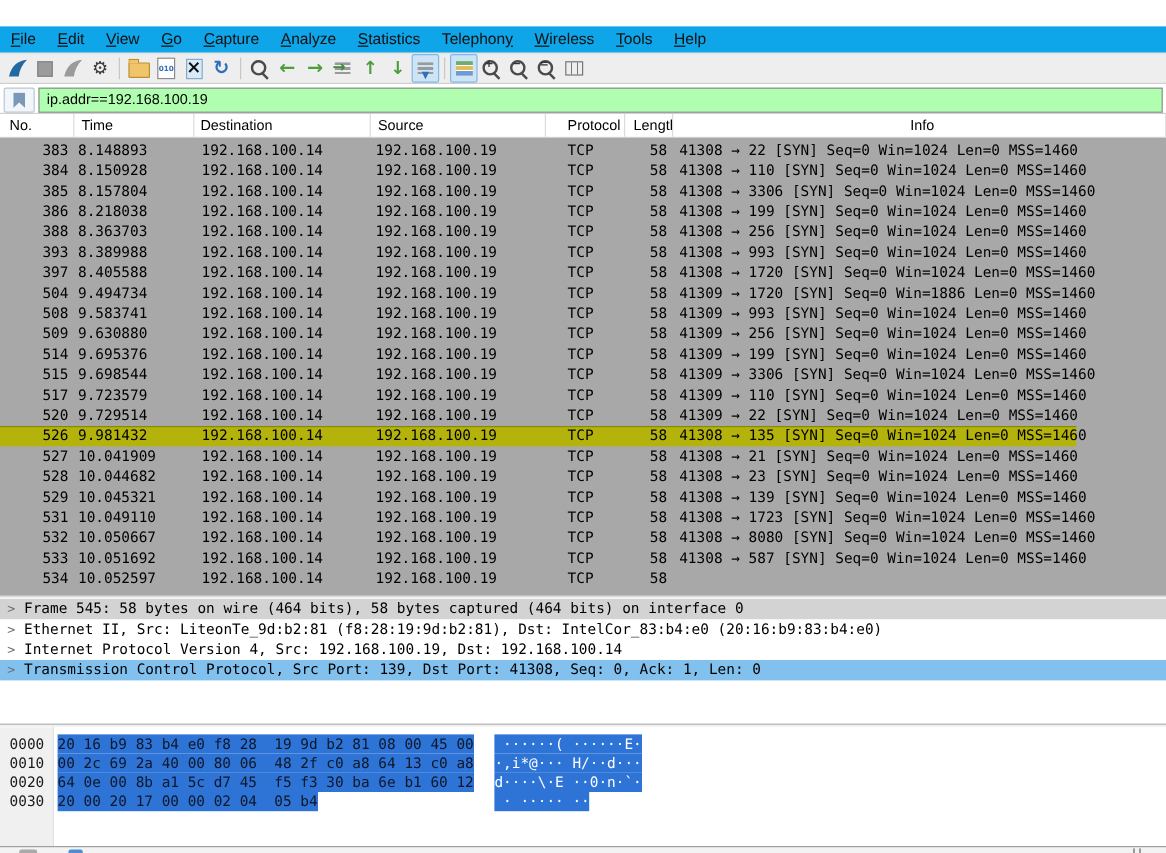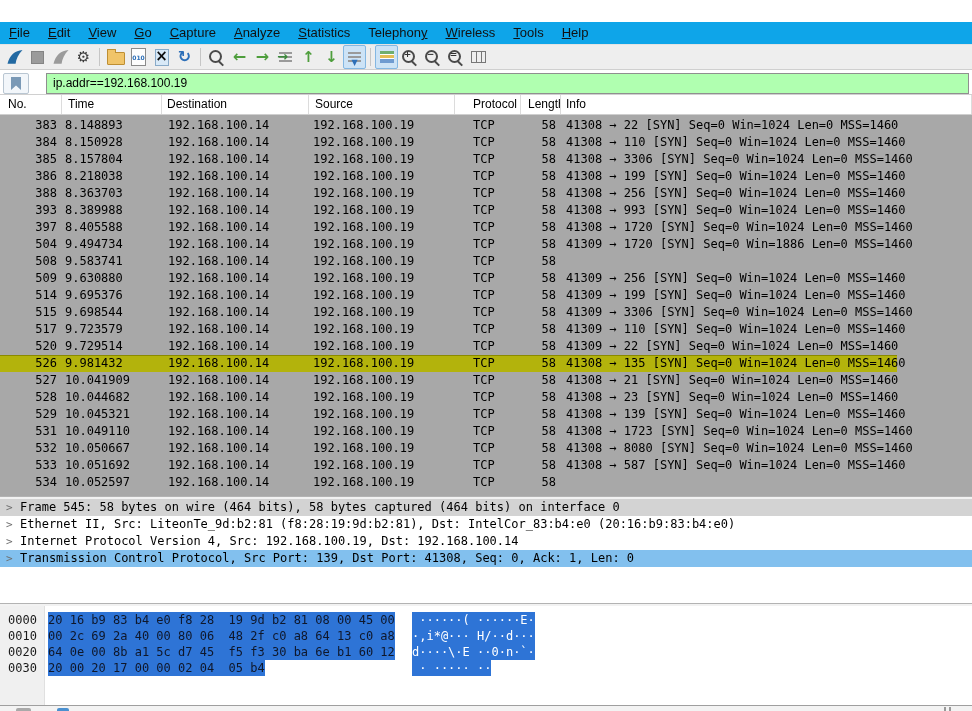--- a/index.html
+++ b/index.html
@@ -33,29 +33,29 @@
   .mag .sign{position:absolute;left:2px;top:1px;width:9px;height:9px;font:bold 9px "DejaVu Sans",sans-serif;color:#333;text-align:center;line-height:9px;}
   .lines{width:13px;height:11px;background:repeating-linear-gradient(180deg,#9a9a9a 0 2px,transparent 2px 4px);}
   .garrow{position:absolute;font:bold 13px "DejaVu Sans",sans-serif;color:#3c8a3c;left:3px;top:5px;line-height:13px;}
   .tri{position:absolute;bottom:1px;left:50%;transform:translateX(-50%);color:#2d6fb8;font-size:8px;line-height:8px;font-family:"DejaVu Sans",sans-serif;}
   .stripes{width:14px;height:12px;background:linear-gradient(180deg,#6fae6f 0 3px,#fff 3px 4px,#e3bd55 4px 7px,#fff 7px 8px,#6f9bd0 8px 12px);}
   .colsic{width:15px;height:12px;border:1px solid #777;background:repeating-linear-gradient(90deg,transparent 0 4px,#777 4px 5px);box-sizing:border-box;}
   
   #filterbar{position:absolute;left:0;top:71px;width:100%;height:24px;background:#fff;border-bottom:1px solid #d0d0d0;box-sizing:border-box;}
   .bmbtn{position:absolute;left:3px;top:2px;width:24px;height:19px;background:#f2f6fa;border:1px solid #b9c6d2;border-radius:2px;display:flex;align-items:center;justify-content:center;}
   .bm{width:10px;height:13px;background:#7a99b6;clip-path:polygon(0 0,100% 0,100% 100%,50% 65%,0 100%);}
-  .ffield{position:absolute;left:46px;top:2px;right:3px;height:19px;background:#b0ffb0;border:1px solid #8f8f8f;line-height:19px;padding-left:6px;font-size:12px;color:#000;}
+  .ffield{position:absolute;left:32px;top:2px;right:3px;height:19px;background:#b0ffb0;border:1px solid #8f8f8f;line-height:19px;padding-left:6px;font-size:12px;color:#000;}
   
   #colhdr{position:absolute;left:0;top:95px;width:100%;height:20px;background:#fff;border-bottom:1px solid #cfcfcf;display:flex;font-size:12px;box-sizing:border-box;}
   .hc{height:19px;line-height:19px;border-right:1px solid #dcdcdc;box-sizing:border-box;overflow:hidden;white-space:nowrap;}
   
   .c-no{width:62px;} .c-time{width:100px;} .c-src{width:146px;} .c-dst{width:147px;}
   .c-proto{width:53px;margin-left:13px;} .c-len{width:40px;} .c-info{flex:1;min-width:0;}
   .hc.c-no{padding-left:8px;} .hc.c-time{padding-left:6px;} .hc.c-src{padding-left:6px;}
-  .hc.c-dst{padding-left:5px;} .hc.c-proto{padding-left:5px;} .hc.c-len{padding-left:7px;} .hc.c-info{padding-left:5px;}
+  .hc.c-dst{padding-left:5px;} .hc.c-proto{padding-left:5px;} .hc.c-len{padding-left:7px;} .hc.c-info{padding-left:5px;text-align:center;}
   
   #plist{position:absolute;left:0;top:115px;width:100%;height:381px;background:#a8a8a8;padding-top:2px;box-sizing:border-box;overflow:hidden;}
   .prow{position:relative;display:flex;height:17px;line-height:17px;
         font-family:"DejaVu Sans Mono","Liberation Mono",monospace;font-size:12px;color:#000;white-space:nowrap;}
   .prow .band{position:absolute;left:0;top:0;width:897px;height:17px;background:#b3b30c;border-top:1px solid #8a8a00;box-sizing:border-box;}
   .pc{position:relative;box-sizing:border-box;overflow:hidden;}
   .pc.c-no{text-align:right;padding-right:5px;}
   .pc.c-time{padding-left:3px;}
   .pc.c-src{padding-left:6px;}
   .pc.c-dst{padding-left:5px;}
@@ -265,20 +265,21 @@
         <div class="pc c-len">58</div>
         <div class="pc c-info">41309 → 1720 [SYN] Seq=0 Win=1886 Len=0 MSS=1460</div>
       </div>
       <div class="prow">
         <div class="pc c-no">508</div>
         <div class="pc c-time">9.583741</div>
         <div class="pc c-src">192.168.100.14</div>
         <div class="pc c-dst">192.168.100.19</div>
         <div class="pc c-proto">TCP</div>
         <div class="pc c-len">58</div>
+        <div class="pc c-info">41309 → 993 [SYN] Seq=0 Win=1024 Len=0 MSS=1460</div>
       </div>
       <div class="prow">
         <div class="pc c-no">509</div>
         <div class="pc c-time">9.630880</div>
         <div class="pc c-src">192.168.100.14</div>
         <div class="pc c-dst">192.168.100.19</div>
         <div class="pc c-proto">TCP</div>
         <div class="pc c-len">58</div>
         <div class="pc c-info">41309 → 256 [SYN] Seq=0 Win=1024 Len=0 MSS=1460</div>
       </div>

